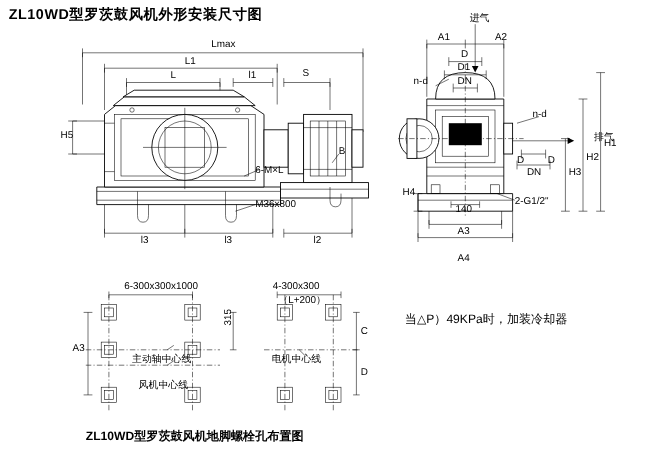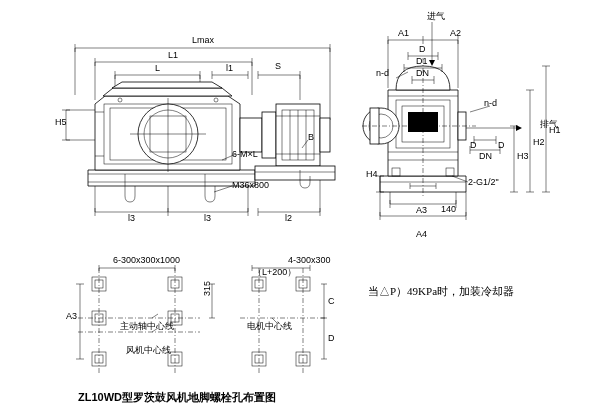--- a/index.html
+++ b/index.html
@@ -291,20 +291,21 @@
     <line class="thin" x1="324" y1="318" x2="324" y2="359"></line>
     <line class="thin" x1="321" y1="359" x2="327" y2="359"></line>
 
     <line class="thin" x1="152" y1="318" x2="158" y2="314"></line>
     <line class="thin" x1="152" y1="332" x2="158" y2="328"></line>
     <line class="thin" x1="272" y1="318" x2="278" y2="324"></line>
   </g>
 
 </svg>
 
+<div class="t title" style="left:8px;top:6px;">ZL10WD型罗茨鼓风机外形安装尺寸图</div>
 
 <div class="t" style="left:192px;top:36px;">Lmax</div>
 <div class="t" style="left:168px;top:51px;">L1</div>
 <div class="t" style="left:155px;top:64px;">L</div>
 <div class="t" style="left:226px;top:64px;">l1</div>
 <div class="t" style="left:275px;top:62px;">S</div>
 <div class="t" style="left:55px;top:118px;">H5</div>
 <div class="t" style="left:308px;top:133px;">B</div>
 <div class="t" style="left:232px;top:150px;">6-M×L</div>
 <div class="t" style="left:232px;top:181px;">M36x800</div>
@@ -324,30 +325,30 @@
 <div class="t" style="left:470px;top:141px;">D</div>
 <div class="t" style="left:498px;top:141px;">D</div>
 <div class="t" style="left:479px;top:152px;">DN</div>
 <div class="t" style="left:549px;top:126px;">H1</div>
 <div class="t" style="left:533px;top:138px;text-align:right;">H2</div>
 <div class="t" style="left:517px;top:152px;">H3</div>
 <div class="t" style="left:366px;top:170px;">H4</div>
 <div class="t" style="left:468px;top:178px;">2-G1/2"</div>
 <div class="t" style="left:416px;top:206px;">A3</div>
 <div class="t" style="left:416px;top:218px;margin-top:12px;">A4</div>
-<div class="t" style="left:414px;top:205px;margin-left:27px;">140</div>
+<div class="t" style="left:414px;top:186px;">140</div>
 
 <div class="t" style="left:113px;top:256px;">6-300x300x1000</div>
-<div class="t" style="left:248px;top:256px;margin-left:40px;">4-300x300</div>
+<div class="t" style="left:248px;top:256px;">4-300x300</div>
 <div class="t" style="left:253px;top:268px;">（L+200）</div>
 <div class="t" style="left:66px;top:312px;">A3</div>
 <div class="t" style="left:126px;top:308px;margin-top:38px;">风机中心线</div>
 <div class="t" style="left:120px;top:322px;">主动轴中心线</div>
 <div class="t" style="left:247px;top:322px;">电机中心线</div>
 <div class="t" style="left:203px;top:296px;transform:rotate(-90deg);transform-origin:left top;">315</div>
 <div class="t" style="left:328px;top:297px;">C</div>
 <div class="t" style="left:328px;top:334px;">D</div>
 
-<div class="t" style="left:368px;top:286px;font-size:11px;font-family:Liberation Serif, serif;">当△P）49KPa时，加装冷却器</div>
+<div class="t" style="left:368px;top:286px;font-size:11px;">当△P）49KPa时，加装冷却器</div>
 
 <div class="t cap" style="left:78px;top:392px;">ZL10WD型罗茨鼓风机地脚螺栓孔布置图</div>
 
 </div>
 
 </body></html>

